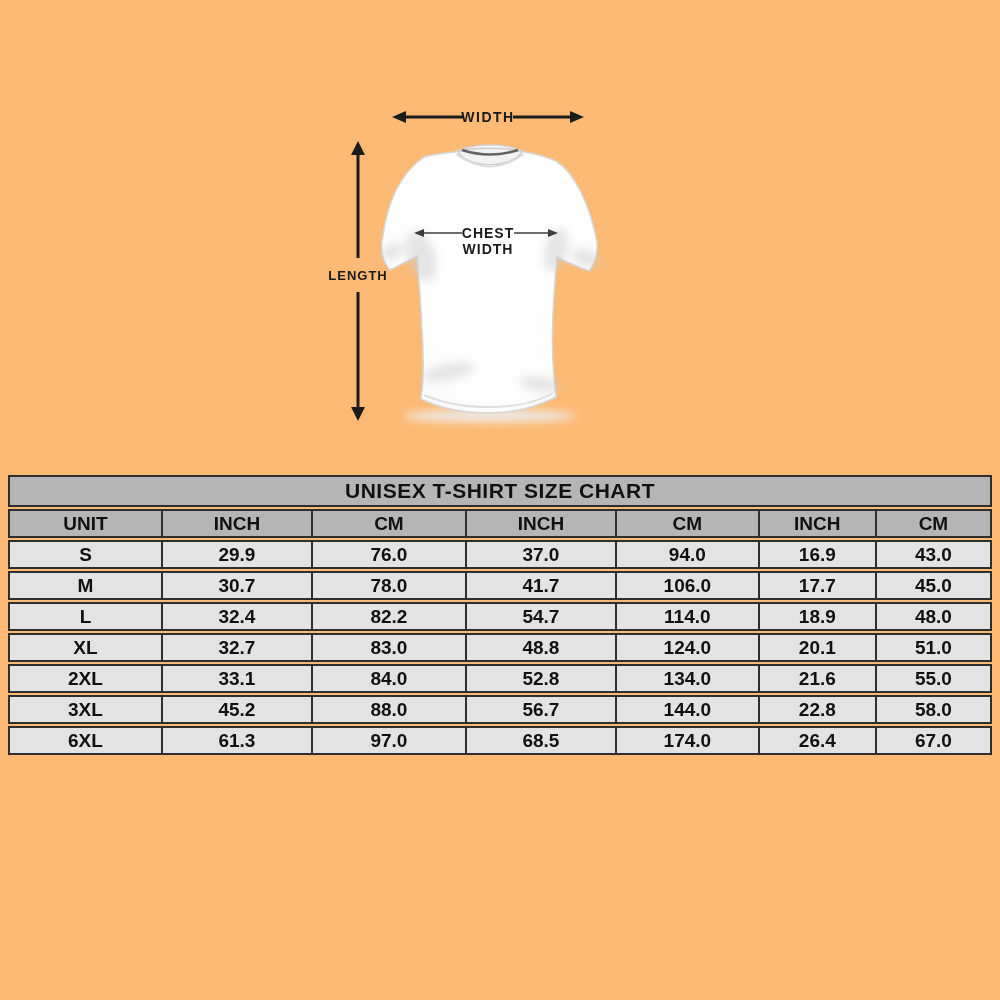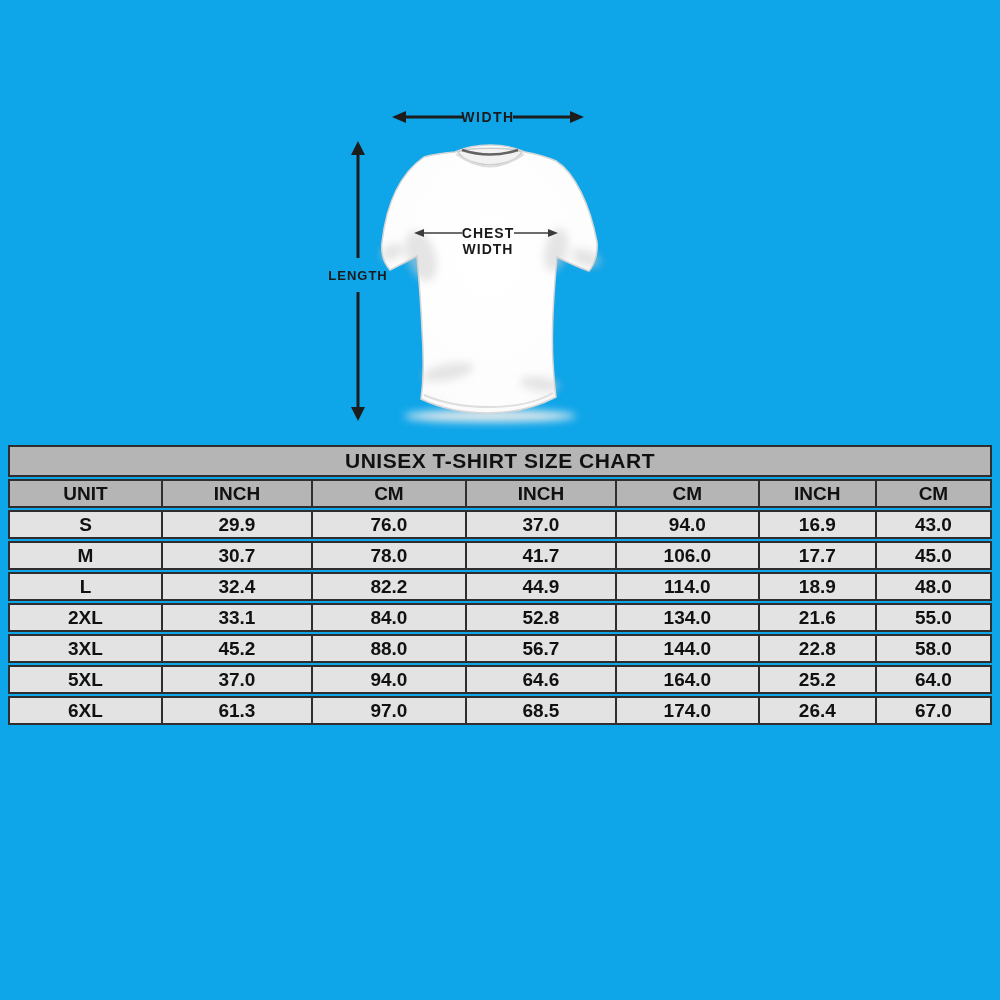--- a/index.html
+++ b/index.html
@@ -5,33 +5,33 @@
   html, body {
     margin: 0;
     padding: 0;
     background: #ffffff;
     font-family: "Liberation Sans", sans-serif;
   }
   .stage {
     position: relative;
     width: 1000px;
     height: 1000px;
-    background: #0ea5e9;
+    background: #fdba74;
     overflow: hidden;
   }
   svg.diagram {
     position: absolute;
     top: 0;
     left: 0;
     display: block;
   }
   .table-wrap {
     position: absolute;
     left: 8px;
-    top: 443px;
+    top: 473px;
     width: 984px;
   }
   table.size-chart {
     width: 100%;
     border-collapse: separate;
     border-spacing: 0 2px;
     table-layout: fixed;
   }
   table.size-chart th, table.size-chart td {
     border-top: 2px solid var(--border, #2e2e2e);
@@ -185,53 +185,53 @@
             <td>78.0</td>
             <td>41.7</td>
             <td>106.0</td>
             <td>17.7</td>
             <td>45.0</td>
           </tr>
           <tr>
             <th>L</th>
             <td>32.4</td>
             <td>82.2</td>
-            <td>44.9</td>
+            <td>54.7</td>
             <td>114.0</td>
             <td>18.9</td>
             <td>48.0</td>
+          </tr>
+          <tr>
+            <th>XL</th>
+            <td>32.7</td>
+            <td>83.0</td>
+            <td>48.8</td>
+            <td>124.0</td>
+            <td>20.1</td>
+            <td>51.0</td>
           </tr>
           <tr>
             <th>2XL</th>
             <td>33.1</td>
             <td>84.0</td>
             <td>52.8</td>
             <td>134.0</td>
             <td>21.6</td>
             <td>55.0</td>
           </tr>
           <tr>
             <th>3XL</th>
             <td>45.2</td>
             <td>88.0</td>
             <td>56.7</td>
             <td>144.0</td>
             <td>22.8</td>
             <td>58.0</td>
           </tr>
           <tr>
-            <th>5XL</th>
-            <td>37.0</td>
-            <td>94.0</td>
-            <td>64.6</td>
-            <td>164.0</td>
-            <td>25.2</td>
-            <td>64.0</td>
-          </tr>
-          <tr>
             <th>6XL</th>
             <td>61.3</td>
             <td>97.0</td>
             <td>68.5</td>
             <td>174.0</td>
             <td>26.4</td>
             <td>67.0</td>
           </tr>
         </tbody>
     </table>

